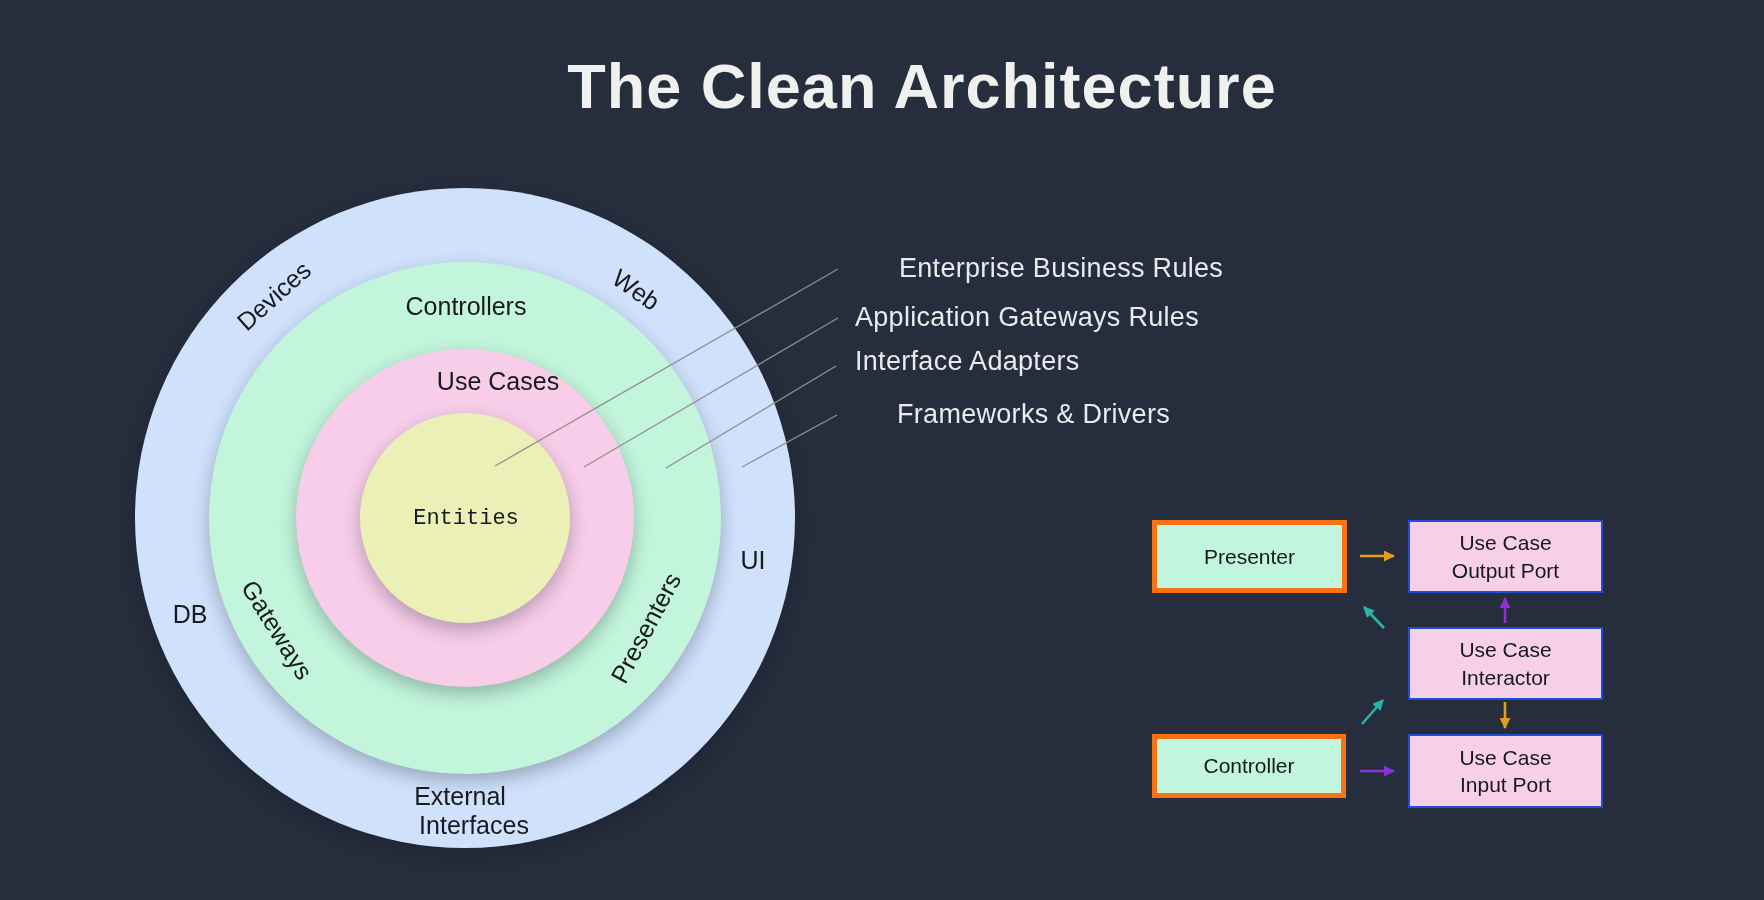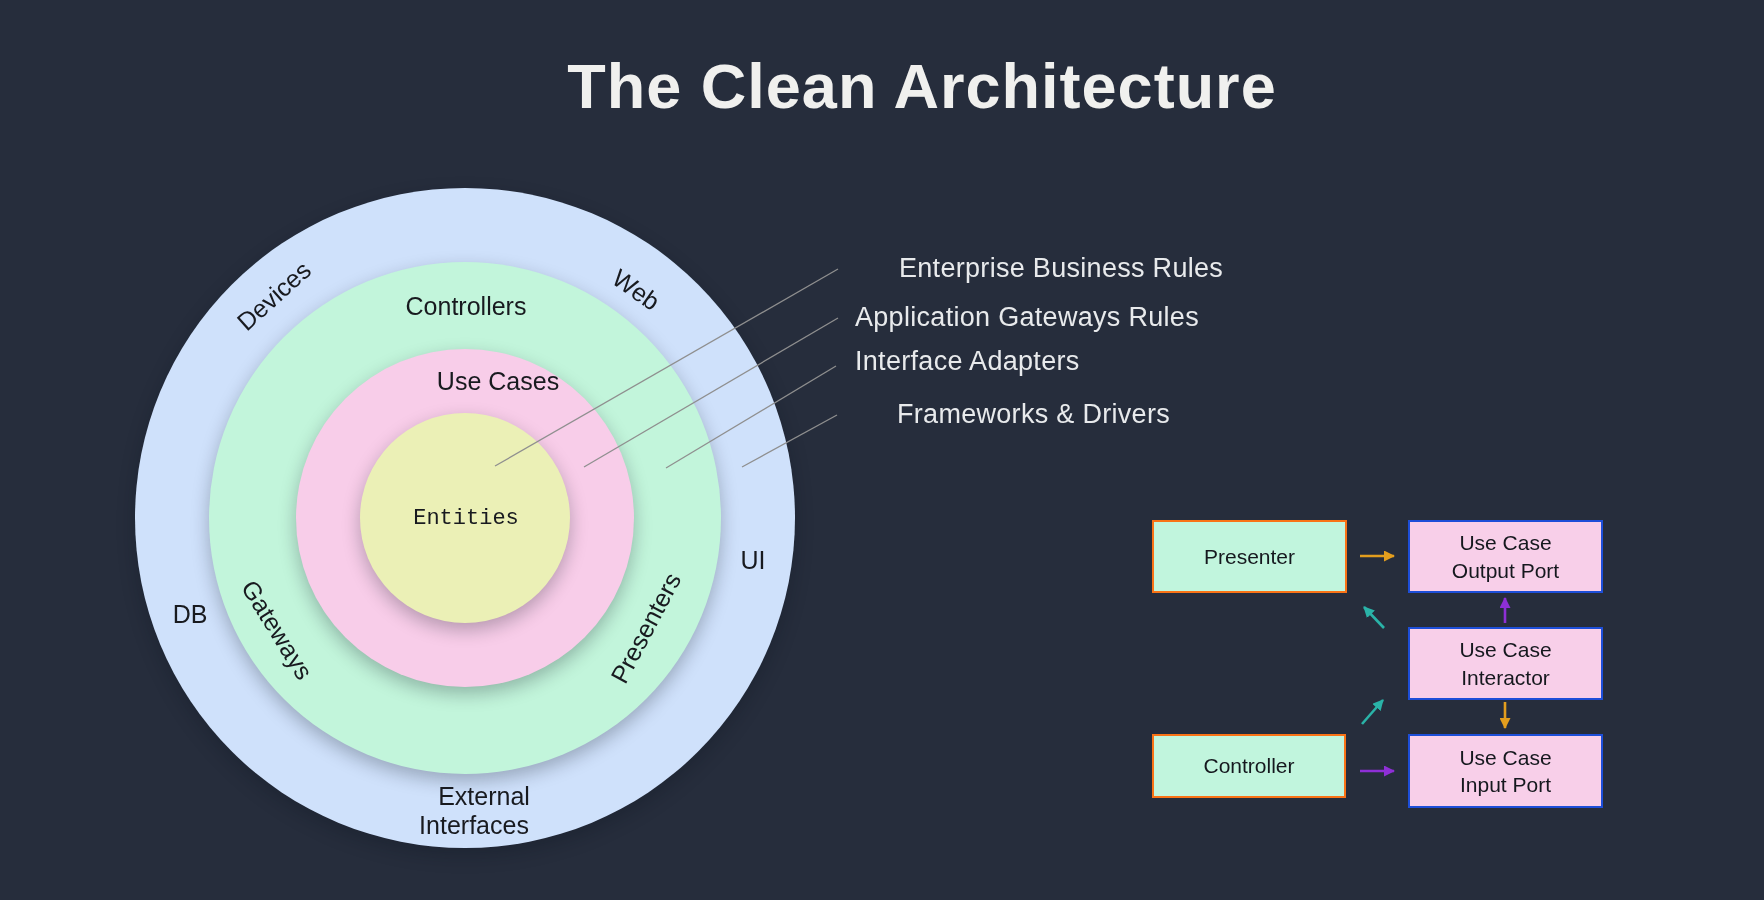--- a/index.html
+++ b/index.html
@@ -24,21 +24,21 @@
   #overlay{position:absolute;left:0;top:0;}
   .legend-label{
     position:absolute;color:#e8eaec;font-size:27px;white-space:nowrap;
     transform:translateY(-52%);letter-spacing:0.3px;
   }
   .flow-box{
     position:absolute;display:flex;align-items:center;justify-content:center;
     text-align:center;font-size:21px;color:#15181e;line-height:1.3;
     white-space:pre-line;box-sizing:border-box;
   }
-  .flow-box.mint{background:#c1f5dd;border:2px solid #f97316;}
+  .flow-box.mint{background:#c1f5dd;border:5px solid #f97316;}
   .flow-box.pink{background:#f8cfe9;border:2px solid #1d4ed8;}
 </style>
 </head>
 <body>
 
 <div id="canvas">
   <div id="page-title">The Clean Architecture</div>
 
   <div id="circle-stack">
       <div class="ring" style="left: 135px; top: 188px; height: 660px; width: 660px; background: rgb(207, 225, 251);"></div>
@@ -49,21 +49,21 @@
   <div id="ring-labels">
       <div class="ring-label" style="left: 274px; top: 296px; font-size: 25px; transform: translate(-50%, -50%) rotate(-42deg);">Devices</div>
       <div class="ring-label" style="left: 636px; top: 290px; font-size: 25px; transform: translate(-50%, -50%) rotate(35deg);">Web</div>
       <div class="ring-label" style="left: 466px; top: 306px; font-size: 25px; transform: translate(-50%, -50%) rotate(0deg);">Controllers</div>
       <div class="ring-label" style="left: 466px; top: 381px; font-size: 25px; transform: translate(-50%, -50%) rotate(0deg); margin-left: 32px;">Use Cases</div>
       <div class="ring-label" style="left: 466px; top: 518px; font-size: 22px; transform: translate(-50%, -50%) rotate(0deg); font-family: Liberation Mono, monospace;">Entities</div>
       <div class="ring-label" style="left: 190px; top: 614px; font-size: 25px; transform: translate(-50%, -50%) rotate(0deg);">DB</div>
       <div class="ring-label" style="left: 277px; top: 630px; font-size: 25px; transform: translate(-50%, -50%) rotate(58deg);">Gateways</div>
       <div class="ring-label" style="left: 646px; top: 628px; font-size: 25px; transform: translate(-50%, -50%) rotate(-62deg);">Presenters</div>
       <div class="ring-label" style="left: 753px; top: 560px; font-size: 25px; transform: translate(-50%, -50%) rotate(0deg);">UI</div>
-      <div class="ring-label" style="left: 484px; top: 796px; font-size: 25px; transform: translate(-50%, -50%) rotate(0deg);">External</div>
+      <div class="ring-label" style="left: 460px; top: 796px; font-size: 25px; transform: translate(-50%, -50%) rotate(0deg);">External</div>
       <div class="ring-label" style="left: 474px; top: 825px; font-size: 25px; transform: translate(-50%, -50%) rotate(0deg);">Interfaces</div>
     </div>
 
   <div id="legend-labels">
       <div class="legend-label" style="left: 855px; top: 269px; margin-left: 44px;">Enterprise Business Rules</div>
       <div class="legend-label" style="left: 855px; top: 318px;">Application Gateways Rules</div>
       <div class="legend-label" style="left: 855px; top: 362px;">Interface Adapters</div>
       <div class="legend-label" style="left: 897px; top: 415px;">Frameworks &amp; Drivers</div>
     </div>
 

